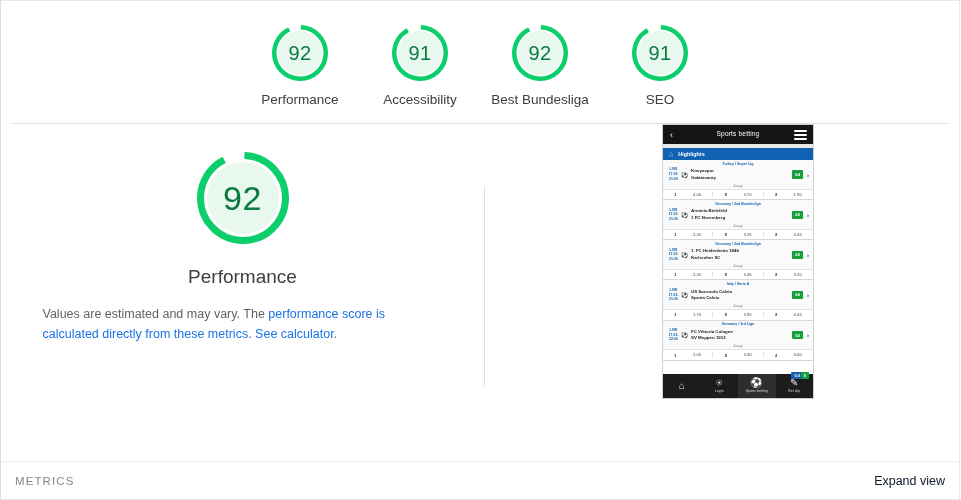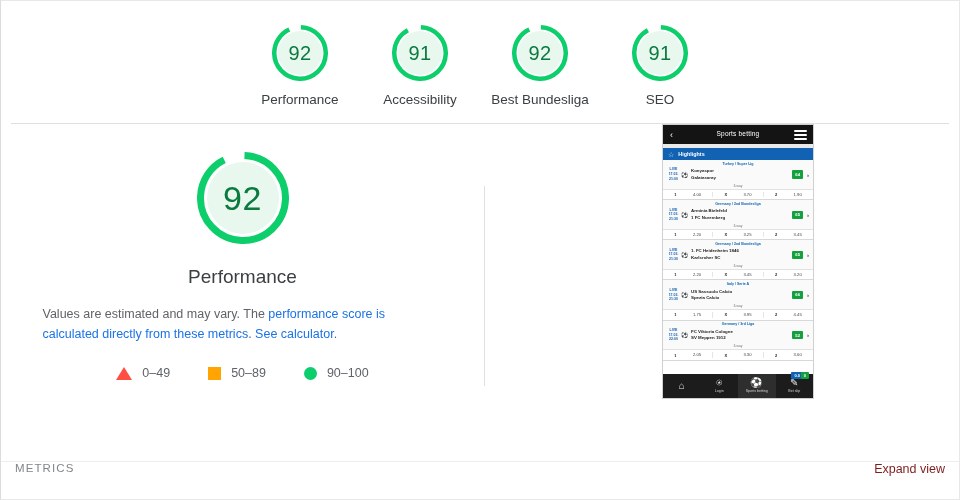--- a/index.html
+++ b/index.html
@@ -296,32 +296,32 @@
   }
   .nav-badge.green { background: #14a03c; right: 4px; }
 
   
   .footer {
     position: absolute;
     bottom: 0; left: 0; right: 0;
     height: 38px;
     border-top: 1px solid #eeeeee;
     display: flex;
-    align-items: flex-start;
+    align-items: center;
     justify-content: space-between;
     padding: 0 14px;
   }
   .metrics-label {
     font-size: 11.5px;
     letter-spacing: 1.1px;
     color: #80868b;
   }
   .expand-view {
     font-size: 12.5px;
-    color: #7f1d1d;
+    color: #0f172a;
     cursor: pointer;
   }
 </style>
 </head>
 <body>
 
 <div class="page">
 
   <div class="scores-bar" id="scoresBar">
       <div class="score-item">
@@ -390,34 +390,20 @@
             <div class="num">92</div>
           </div>
         </div>
 
       <div class="perf-title">Performance</div>
 
       <div class="perf-desc">
         <span>Values are estimated and may vary. The </span><a href="#">performance score is calculated directly from these metrics</a><span>. </span><a href="#">See calculator</a><span>.</span>
       </div>
 
-      <div class="legend" id="legendRow">
-          <div class="legend-item">
-            <div class="tri"></div>
-            <span>0–49</span>
-          </div>
-          <div class="legend-item">
-            <div class="sq"></div>
-            <span>50–89</span>
-          </div>
-          <div class="legend-item">
-            <div class="cir"></div>
-            <span>90–100</span>
-          </div>
-        </div>
     </div>
 
     <div class="vdivider"></div>
 
     <div class="right-col">
       <div class="phone">
 
         <div class="ph-header">
           <div class="ph-back">‹</div>
           <div class="ph-title">Sports betting</div>

